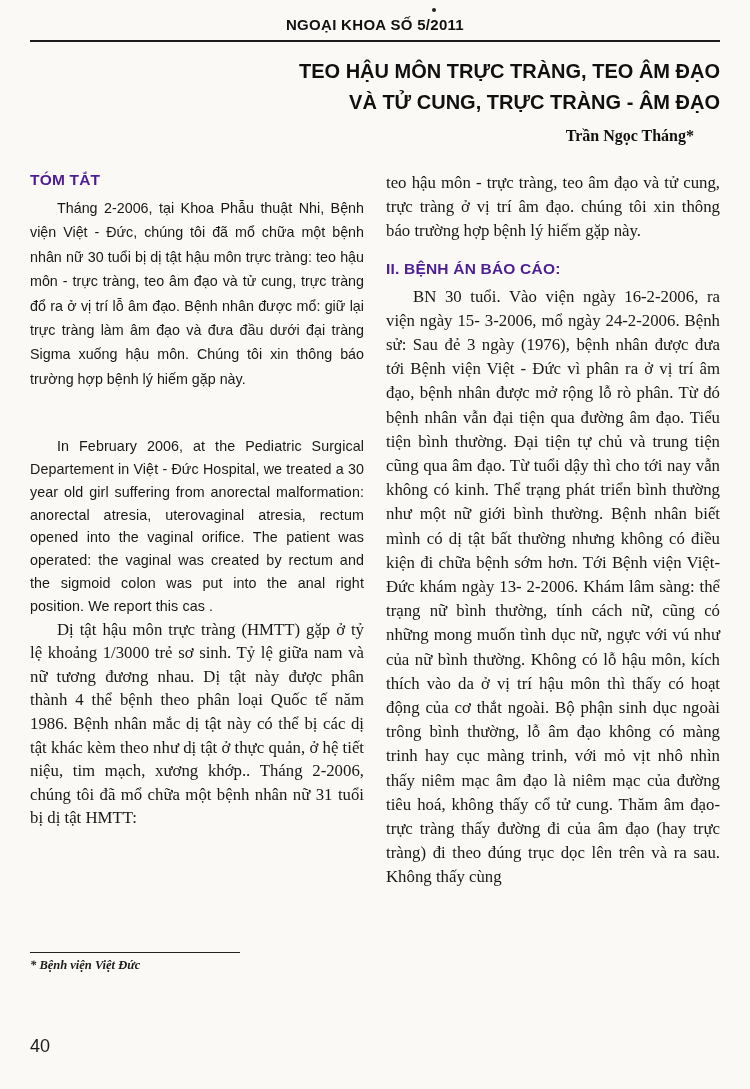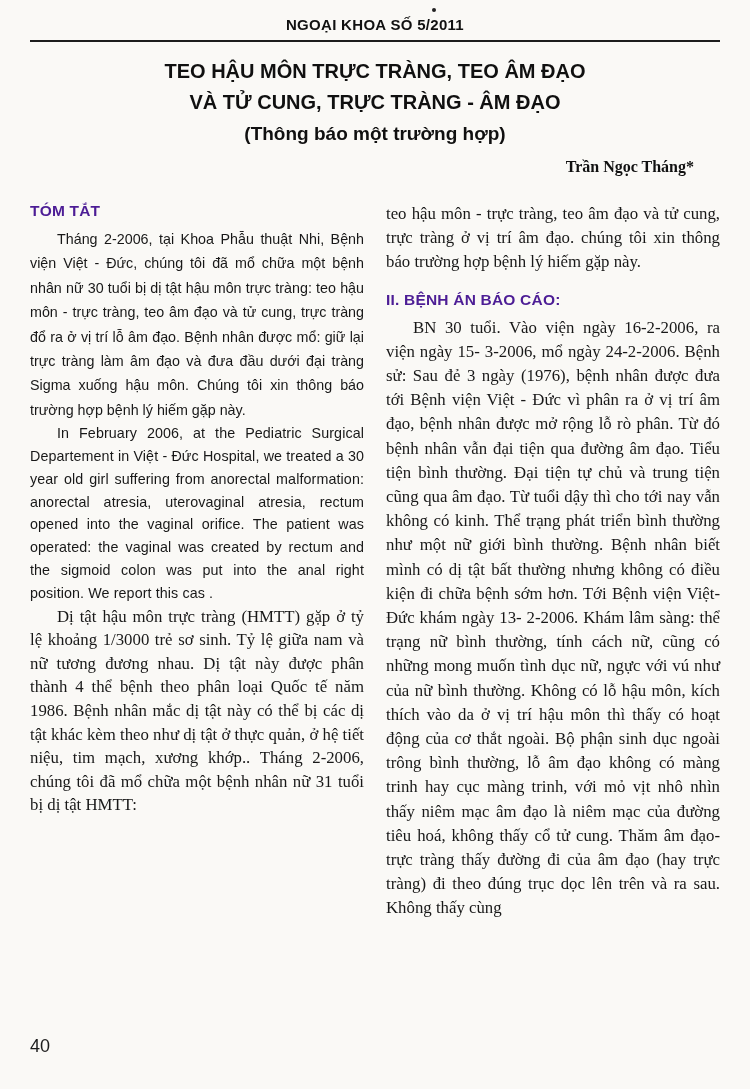--- a/index.html
+++ b/index.html
@@ -37,21 +37,21 @@
   }
   .article-title {
     margin: 0;
     text-align: center;
     font-family: "Liberation Sans", sans-serif;
     font-weight: 700;
     font-size: 20px;
     line-height: 31px;
     color: #101010;
   }
-  .article-title .title-line { display: block; }
+  .article-title .title-line { display: block; text-align: right; }
   .article-title .subtitle { font-size: 19px; }
   .author {
     text-align: right;
     font-weight: 700;
     font-size: 16px;
     margin: 9px 26px 0 0;
     font-family: "Liberation Serif", serif;
     color: #111;
   }
   .columns {
@@ -73,21 +73,21 @@
     margin: 0;
     text-align: justify;
     text-indent: 27px;
     color: #181818;
   }
   .para.sans {
     font-family: "Liberation Sans", sans-serif;
     font-size: 14.3px;
     line-height: 24.4px;
   }
-  .para.abstract { line-height: 22.8px; letter-spacing: 0.1px; }
+  .para.abstract { line-height: 22.8px; letter-spacing: 0.1px; margin-top: 44px; }
   .para.serif {
     font-family: "Liberation Serif", serif;
     font-size: 16.8px;
     line-height: 23.6px;
   }
   .col-right .para.serif { line-height: 24.2px; }
   .no-indent { text-indent: 0; }
   .footnote-block { position: absolute; left: 30px; top: 952px; }
   .footnote-rule {
     width: 210px;
@@ -117,21 +117,20 @@
 
   <div class="scan-dot"></div>
 
   <div class="journal-header">NGOẠI KHOA SỐ 5/2011</div>
 
   <hr class="header-rule">
 
   <h1 class="article-title">
     <span class="title-line">TEO HẬU MÔN TRỰC TRÀNG, TEO ÂM ĐẠO</span>
     <span class="title-line">VÀ TỬ CUNG, TRỰC TRÀNG - ÂM ĐẠO</span>
-    <span class="title-line subtitle">(Thông báo một trường hợp)</span>
   </h1>
 
   <div class="author">Trần Ngọc Tháng*</div>
 
   <div class="columns">
 
     <div class="col col-left">
       <h2 class="sec-heading first">TÓM TẮT</h2>
       <p class="para sans">Tháng 2-2006, tại Khoa Phẫu thuật Nhi, Bệnh viện Việt - Đức, chúng tôi đã mổ chữa một bệnh nhân nữ 30 tuổi bị dị tật hậu môn trực tràng: teo hậu môn - trực tràng, teo âm đạo và tử cung, trực tràng đổ ra ở vị trí lỗ âm đạo. Bệnh nhân được mổ: giữ lại trực tràng làm âm đạo và đưa đầu dưới đại tràng Sigma xuống hậu môn. Chúng tôi xin thông báo trường hợp bệnh lý hiếm gặp này.</p>
 
@@ -142,16 +141,20 @@
 
     <div class="col col-right">
       <p class="para serif no-indent">teo hậu môn - trực tràng, teo âm đạo và tử cung, trực tràng ở vị trí âm đạo. chúng tôi xin thông báo trường hợp bệnh lý hiếm gặp này.</p>
 
       <h2 class="sec-heading">II. BỆNH ÁN BÁO CÁO:</h2>
       <p class="para serif">BN 30 tuổi. Vào viện ngày 16-2-2006, ra viện ngày 15- 3-2006, mổ ngày 24-2-2006. Bệnh sử: Sau đẻ 3 ngày (1976), bệnh nhân được đưa tới Bệnh viện Việt - Đức vì phân ra ở vị trí âm đạo, bệnh nhân được mở rộng lỗ rò phân. Từ đó bệnh nhân vẫn đại tiện qua đường âm đạo. Tiểu tiện bình thường. Đại tiện tự chủ và trung tiện cũng qua âm đạo. Từ tuổi dậy thì cho tới nay vẫn không có kinh. Thể trạng phát triển bình thường như một nữ giới bình thường. Bệnh nhân biết mình có dị tật bất thường nhưng không có điều kiện đi chữa bệnh sớm hơn. Tới Bệnh viện Việt-Đức khám  ngày 13- 2-2006. Khám lâm sàng: thể trạng nữ  bình thường, tính cách nữ, cũng có những mong muốn tình dục nữ, ngực với vú như của nữ bình thường. Không có lỗ hậu môn, kích thích vào da ở vị trí  hậu môn thì thấy có hoạt động của cơ thắt ngoài. Bộ phận sinh dục ngoài trông bình thường, lỗ âm đạo không có màng trinh hay cục màng trinh, với mỏ vịt nhô nhìn thấy niêm mạc âm đạo là niêm mạc của đường tiêu hoá, không thấy cổ tử cung. Thăm âm đạo-trực tràng thấy đường đi của  âm đạo (hay trực tràng) đi theo đúng trục dọc lên trên và ra sau. Không thấy cùng</p>
     </div>
 
   </div>
 
+  <div class="footnote-block">
+    <hr class="footnote-rule">
+    <div class="footnote-text">* Bệnh viện Việt Đức</div>
+  </div>
 
   <div class="page-number">40</div>
 
 </div>
 
 </body></html>

